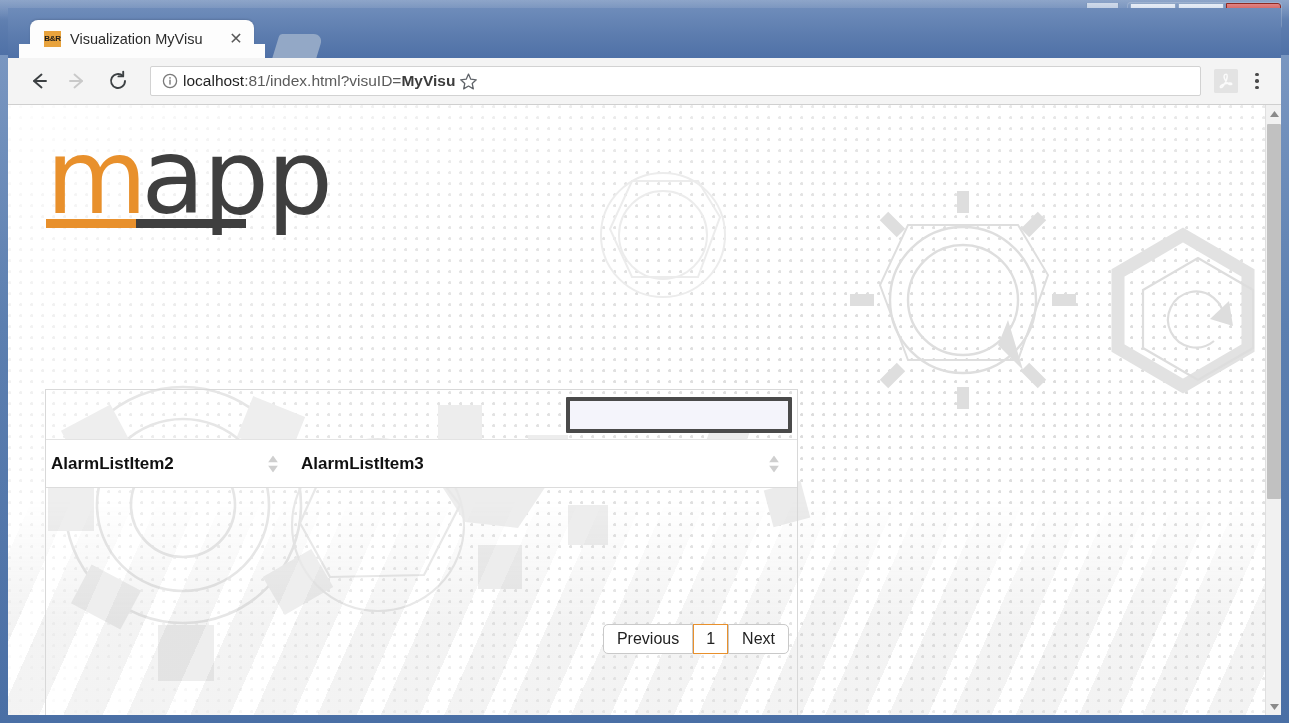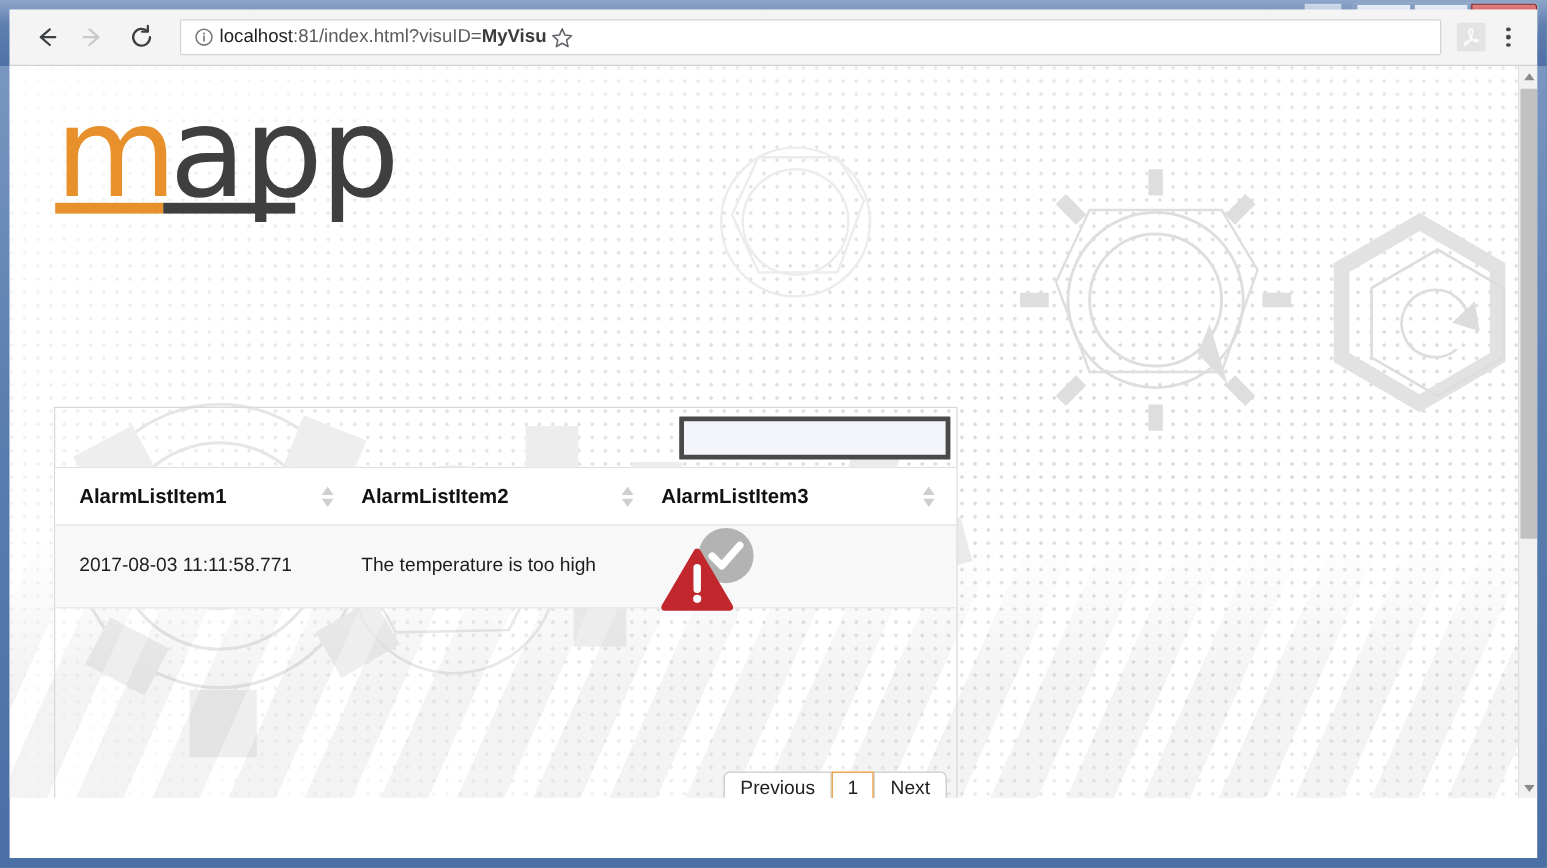--- a/index.html
+++ b/index.html
@@ -234,20 +234,28 @@
           <svg class="ico" width="20" height="16" viewBox="0 0 20 16">
             <path d="M4 2 L16 14 M16 2 L4 14" stroke="#ffffff" stroke-width="3.2" stroke-linecap="butt"></path>
           </svg>
         </div>
       </div>
     </div>
   </div>
 
   <div id="browser">
 
+    <div class="tabstrip">
+      <div class="newtab"></div>
+      <div class="tab">
+        <div class="favicon">B&amp;R</div>
+        <div class="tab-title">Visualization MyVisu</div>
+        <div class="tab-close">✕</div>
+      </div>
+    </div>
 
     <div class="toolbar">
       <div class="nav-btn">
         <svg class="ico" width="22" height="22" viewBox="0 0 22 22">
           <path d="M14.5 4.5 L7 11 L14.5 17.5" fill="none" stroke="#3c4043" stroke-width="1.9" stroke-linecap="round" stroke-linejoin="round"></path>
           <path d="M7.2 11 H19" stroke="#3c4043" stroke-width="1.9" stroke-linecap="round"></path>
         </svg>
       </div>
       <div class="nav-btn">
         <svg class="ico" width="22" height="22" viewBox="0 0 22 22">
@@ -365,31 +373,20 @@
           </div>
         </div>
 
         <div class="alarmlist">
 
           <div class="al-toolbar">
             <input class="al-search" type="text" value="" placeholder="" style="">
           </div>
 
           <div class="al-head">
-            <div class="col1 th">
-              <span>AlarmListItem1</span>
-              <span class="sorter">
-                <svg class="ico" width="10" height="7" viewBox="0 0 10 7">
-                    <path d="M5 0 L10 7 L0 7 Z" fill="#cfcfcf"></path>
-                  </svg>
-                <svg class="ico" width="10" height="7" viewBox="0 0 10 7">
-                    <path d="M5 7 L0 0 L10 0 Z" fill="#cfcfcf"></path>
-                  </svg>
-              </span>
-            </div>
             <div class="col2 th">
               <span>AlarmListItem2</span>
               <span class="sorter">
                 <svg class="ico" width="10" height="7" viewBox="0 0 10 7">
                     <path d="M5 0 L10 7 L0 7 Z" fill="#cfcfcf"></path>
                   </svg>
                 <svg class="ico" width="10" height="7" viewBox="0 0 10 7">
                     <path d="M5 7 L0 0 L10 0 Z" fill="#cfcfcf"></path>
                   </svg>
               </span>
@@ -400,37 +397,20 @@
                 <svg class="ico" width="10" height="7" viewBox="0 0 10 7">
                     <path d="M5 0 L10 7 L0 7 Z" fill="#cfcfcf"></path>
                   </svg>
                 <svg class="ico" width="10" height="7" viewBox="0 0 10 7">
                     <path d="M5 7 L0 0 L10 0 Z" fill="#cfcfcf"></path>
                   </svg>
               </span>
             </div>
           </div>
 
-          <div class="al-row">
-            <div class="col1 td">2017-08-03 11:11:58.771</div>
-            <div class="col2 td">The temperature is too high</div>
-            <div class="col3 td">
-              <div class="status-icons">
-                <svg class="check" width="48" height="48" viewBox="0 0 48 48">
-                  <circle cx="24" cy="24" r="23" fill="#B3B3B3"></circle>
-                  <path d="M12.5 24.5 L20.5 32.5 L35.5 15.5" fill="none" stroke="#ffffff" stroke-width="6.2" stroke-linecap="round" stroke-linejoin="round"></path>
-                </svg>
-                <svg class="warn" width="60" height="54" viewBox="0 0 60 54">
-                  <path d="M30 3 L57 49 L3 49 Z" fill="#C1272D" stroke="#C1272D" stroke-width="6" stroke-linejoin="round"></path>
-                  <path d="M30 16 L30 34" stroke="#ffffff" stroke-width="6.2" stroke-linecap="round"></path>
-                  <circle cx="30" cy="42" r="3.4" fill="#ffffff"></circle>
-                </svg>
-              </div>
-            </div>
-          </div>
 
           <div class="al-body">
             <div class="al-pager">
               <div class="pg-btn pg-prev">Previous</div>
               <div class="pg-btn pg-num">1</div>
               <div class="pg-btn pg-next">Next</div>
             </div>
           </div>
 
         </div>

